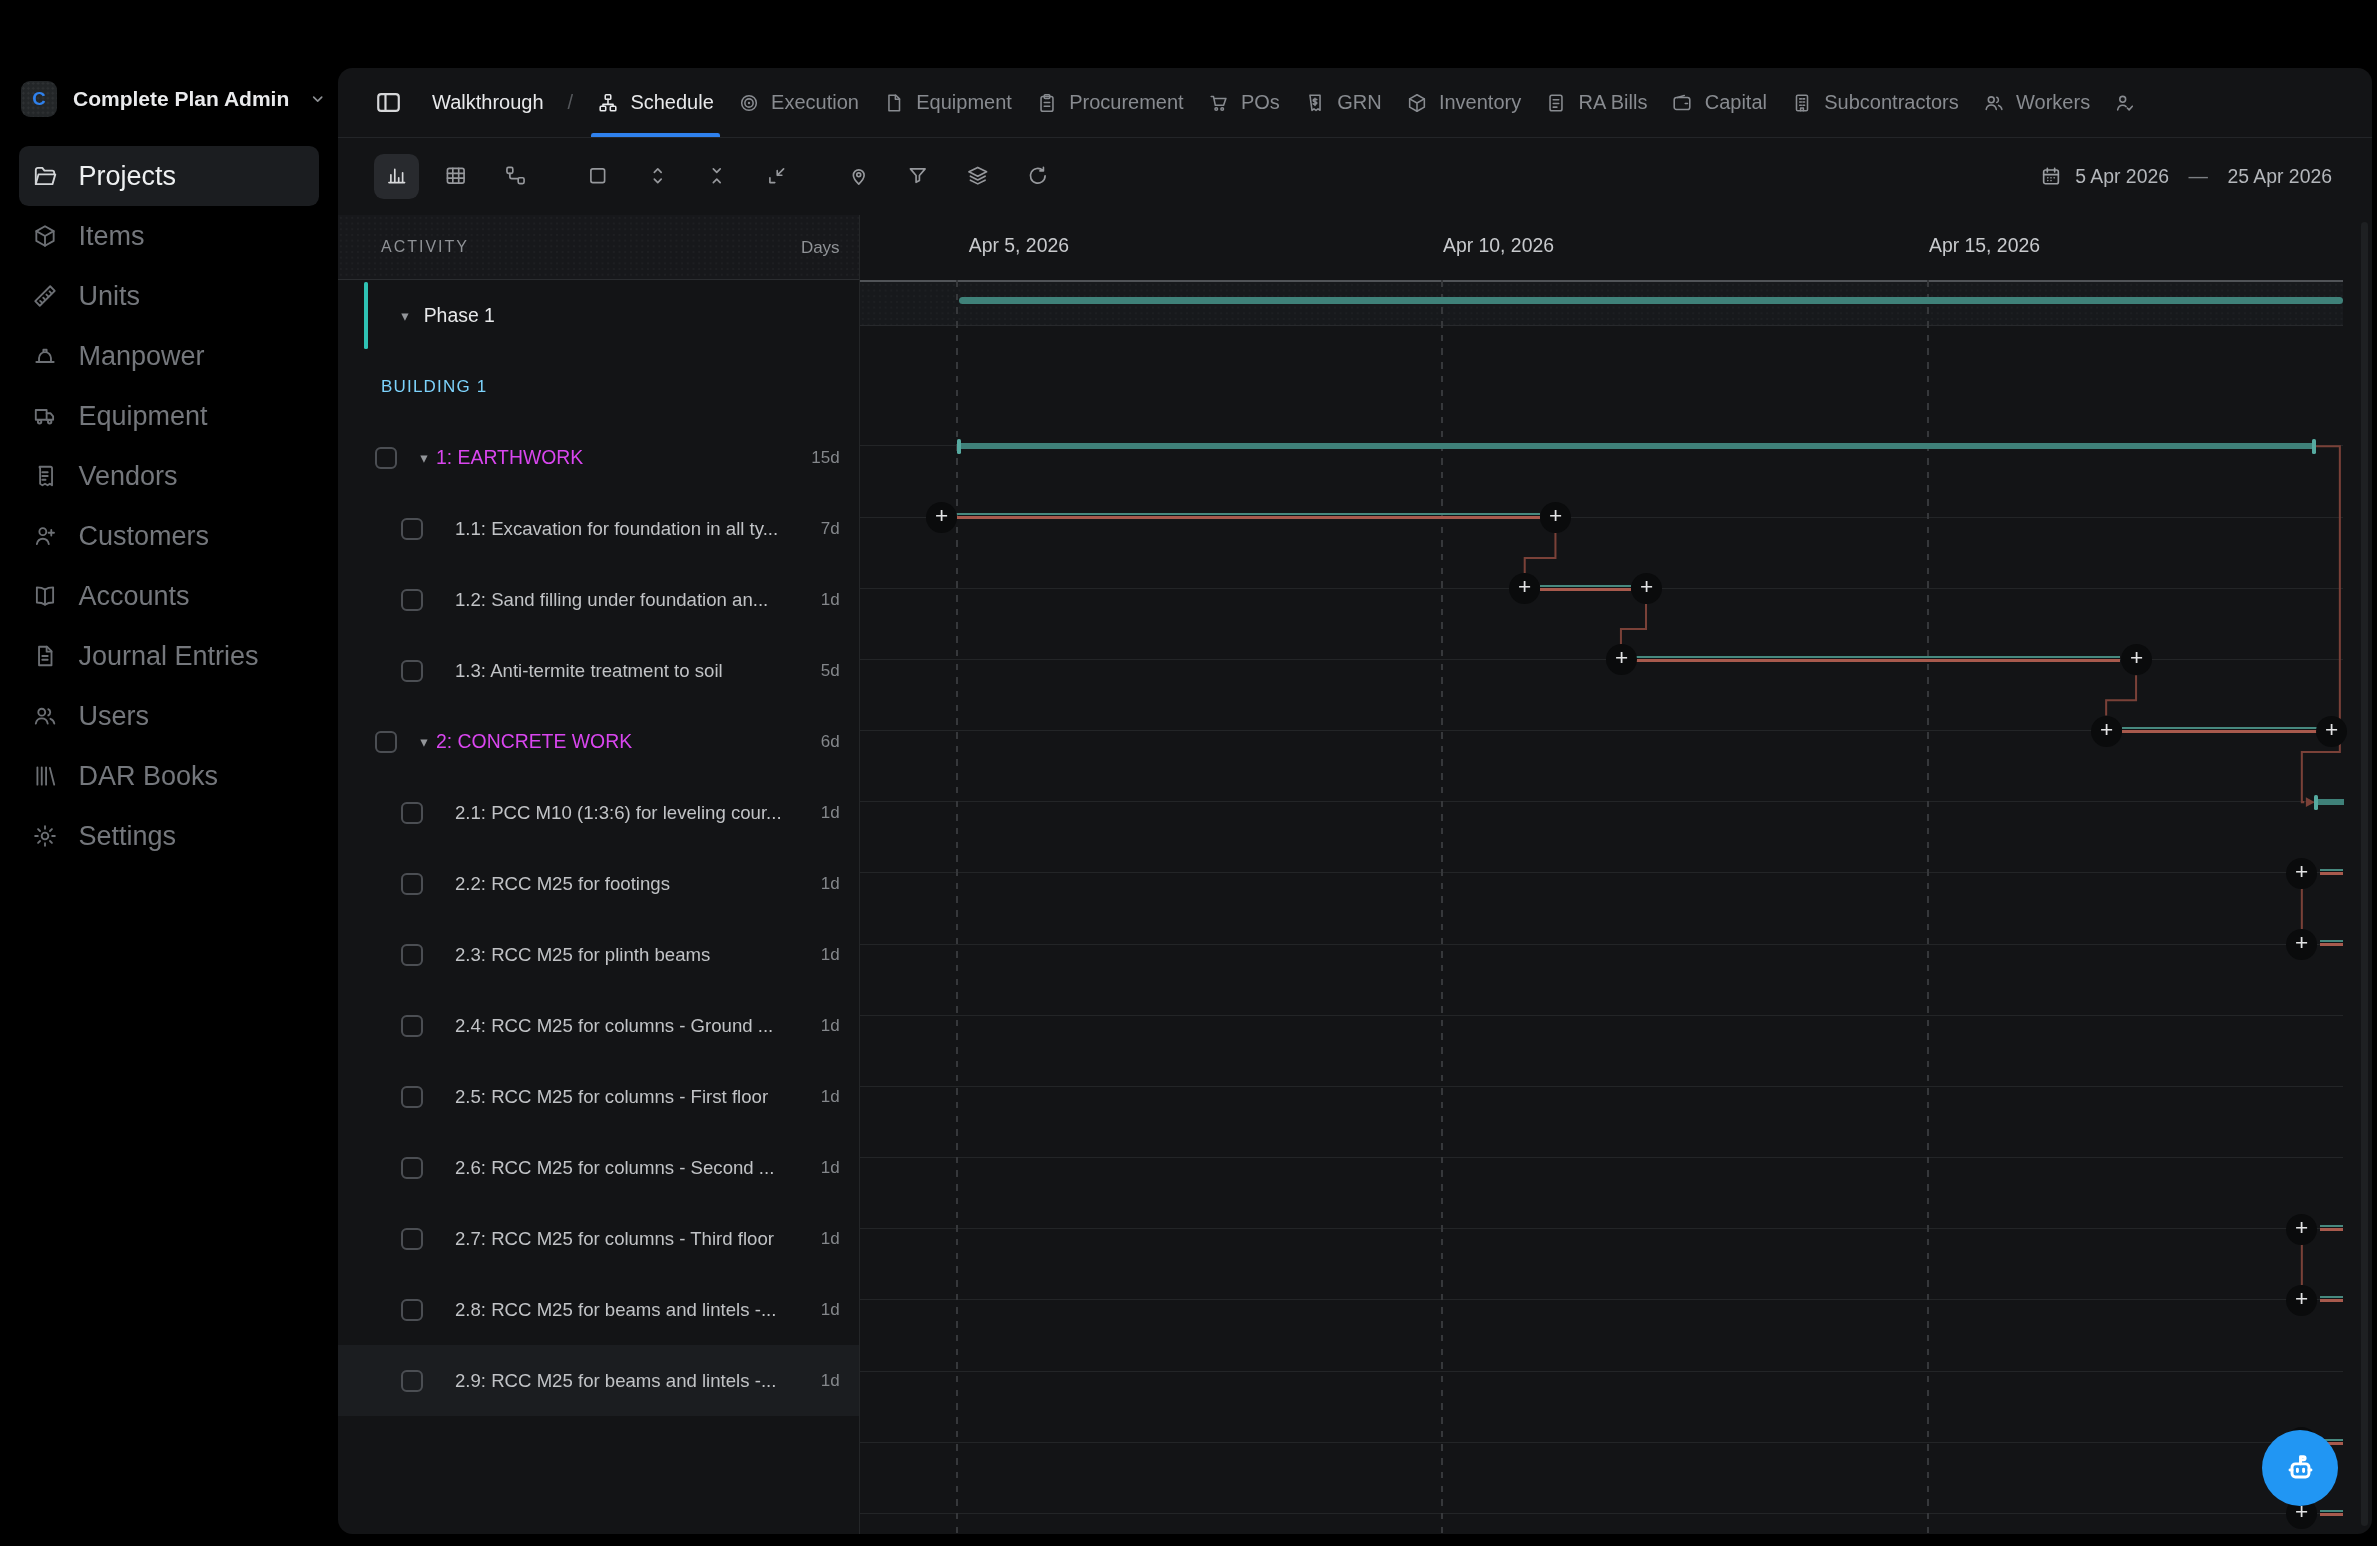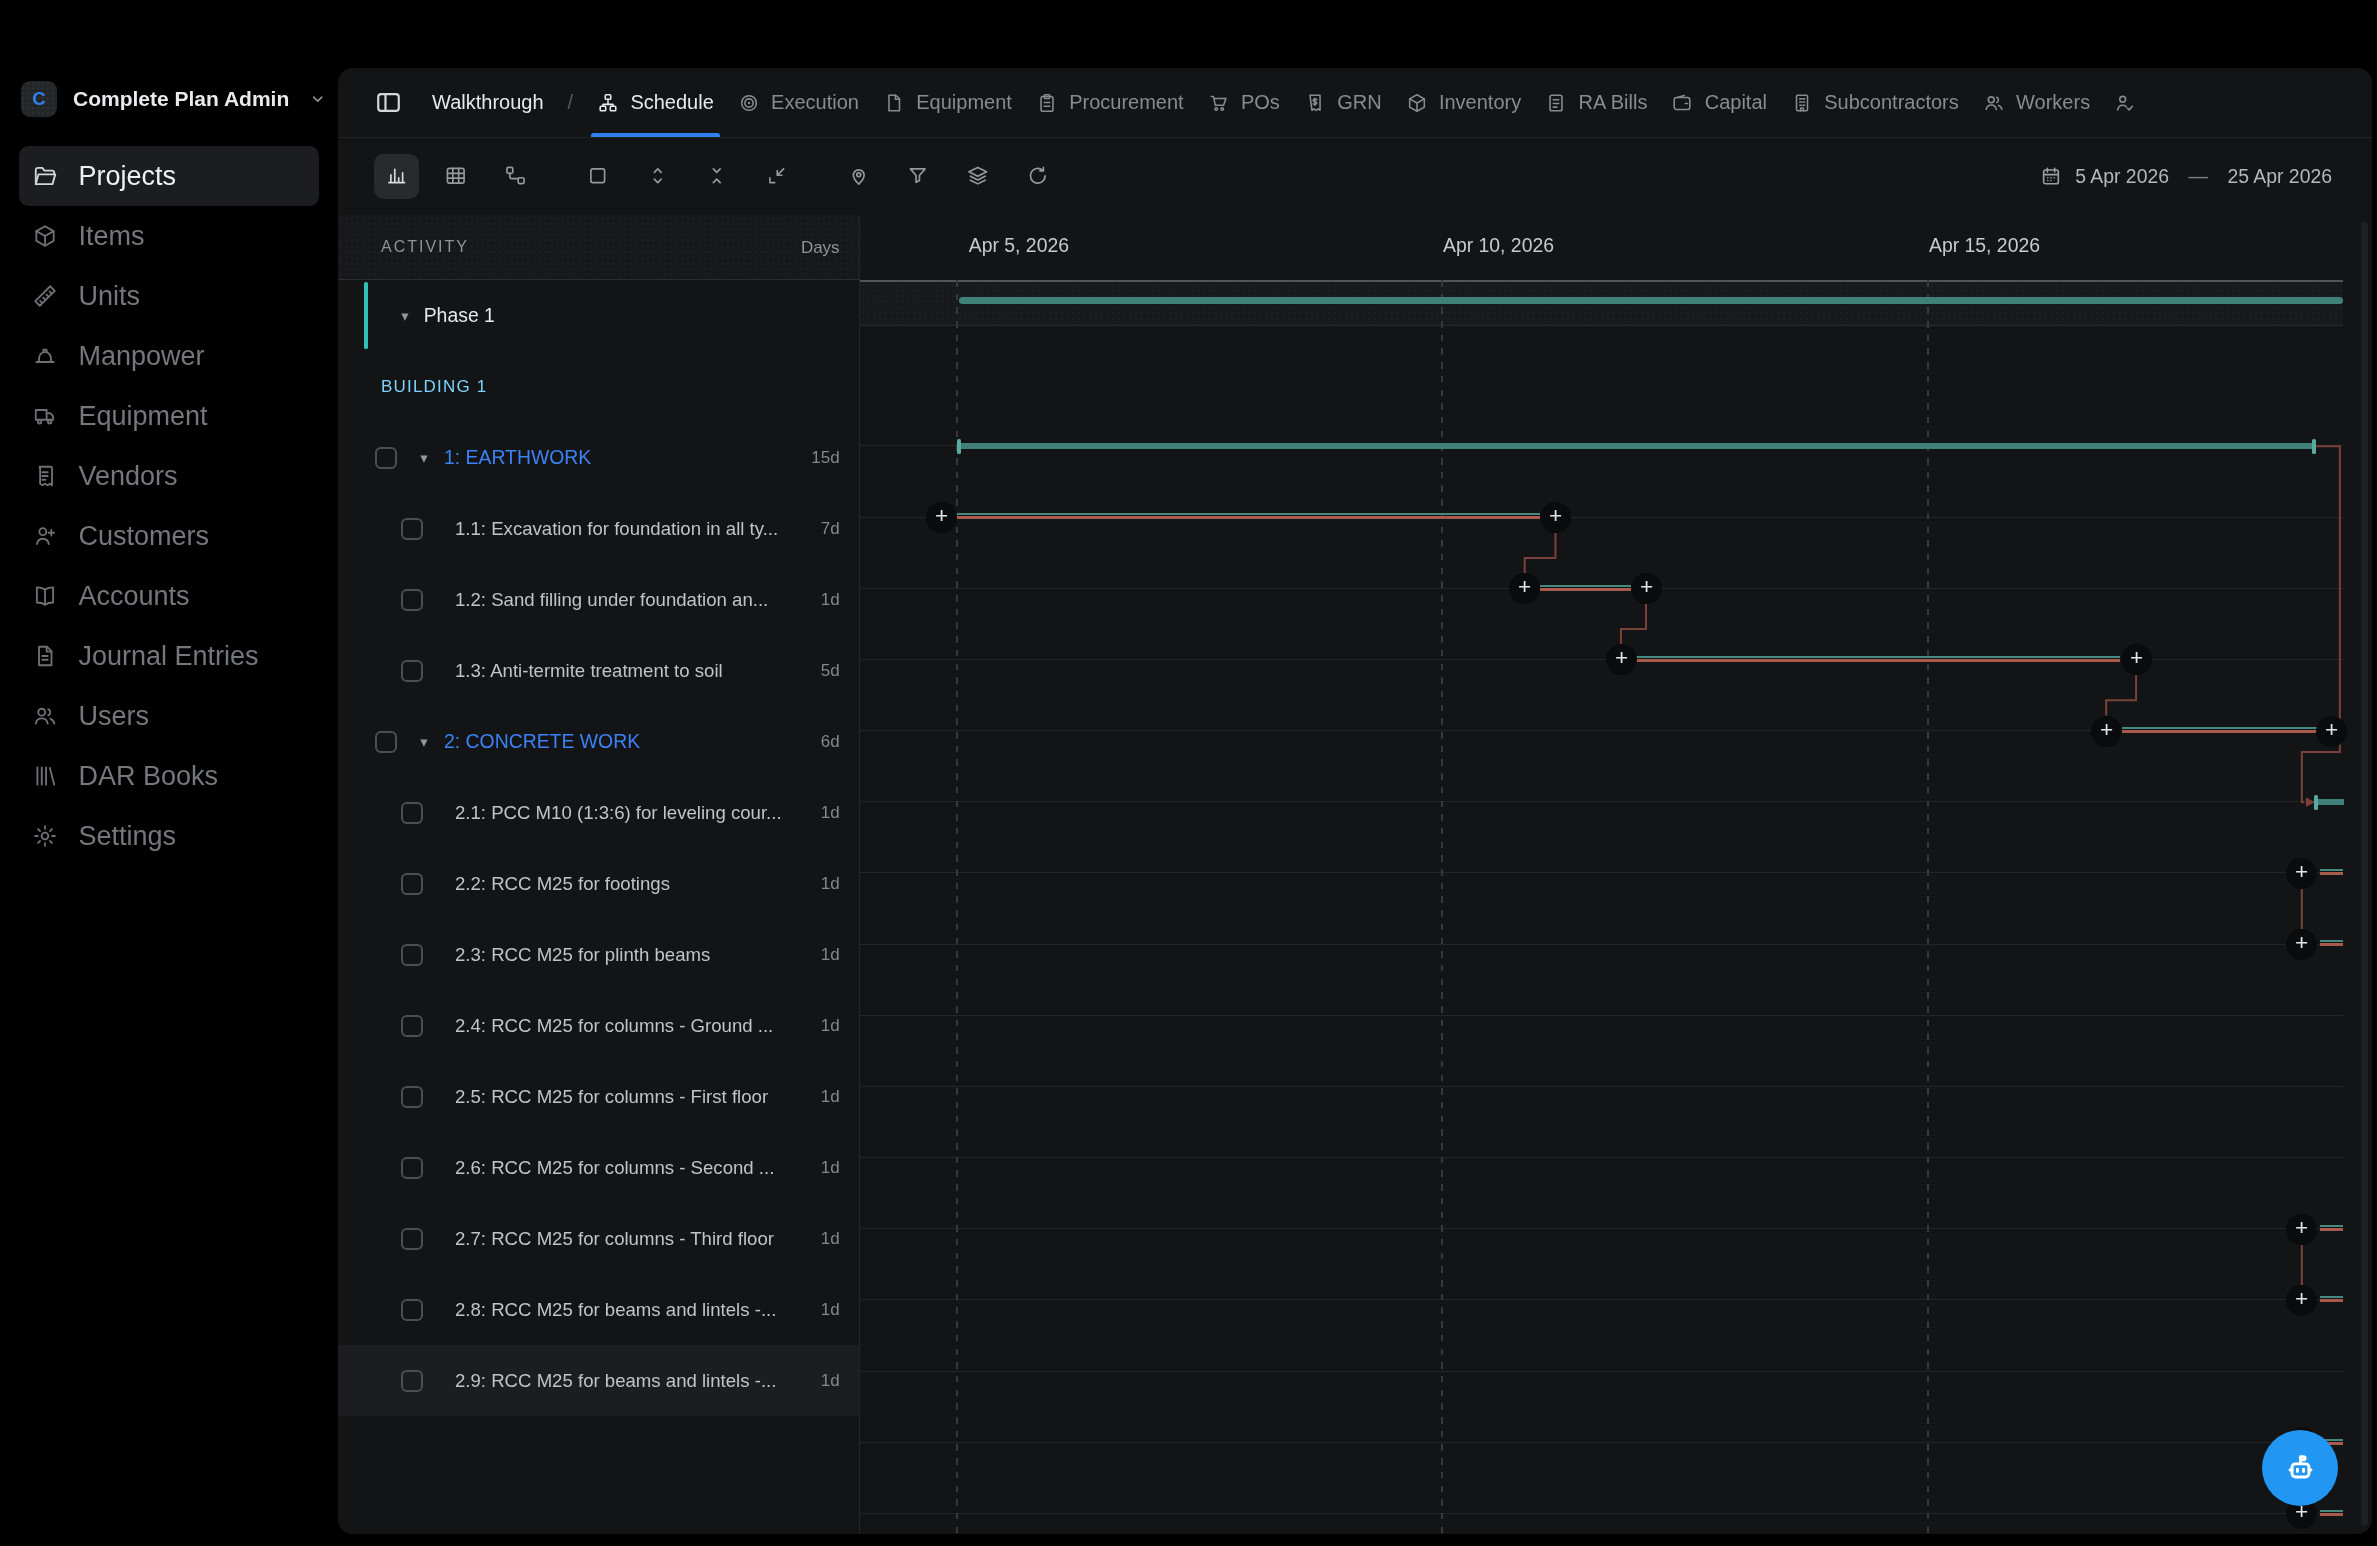--- a/index.html
+++ b/index.html
@@ -69,21 +69,21 @@
   .a-row .days{position:absolute;right:19.4px;color:#84878b;font-size:17px}
   .accent{position:absolute;left:26px;top:2.4px;bottom:2.4px;width:4px;background:#2fc2b4;border-radius:1.6px}
   .caret{color:#93969a;font-size:14.6px;width:18px;text-align:center;flex:none}
   .cbox{width:22px;height:22px;border:2px solid #4b4e53;border-radius:5.7px;flex:none;background:transparent}
   .a-row.phase{padding-left:58px;gap:9.7px}
   .a-row.phase .lbl{font-size:19.4px;color:#e7e8ea}
   .a-row.group{padding-left:43px}
   .a-row.group .lbl{font-size:17px;color:#7dd3fc;letter-spacing:1.2px}
   .a-row.section{padding-left:37px}
   .a-row.section .caret{margin-left:18px}
-  .a-row.section .lbl{font-size:19.4px;color:#3b82f6;font-weight:500;margin-left:11px}
+  .a-row.section .lbl{font-size:19.4px;color:#d946ef;font-weight:500;margin-left:3px}
   .a-row.task{padding-left:63px}
   .a-row.task .lbl{font-size:18.6px;color:#c1c3c6;margin-left:32px}
   
   .gantt{position:absolute;left:521px;top:0;right:0;bottom:0;border-left:0.8px solid #242628;overflow:hidden}
   .gdate{position:absolute;top:19.4px;width:226px;margin-left:-113px;text-align:right;font-size:19.4px;
       color:#c8cacd;white-space:nowrap}
   .topline{position:absolute;top:65px;left:0;width:1483px;height:2.4px;background:#515458}
   .phase-band{position:absolute;left:0;top:67px;width:1483px;height:44px;background:#17191c;
       background-image:radial-gradient(rgba(255,255,255,.028) 1px, transparent 1.1px);background-size:5.7px 5.7px;
       border-bottom:0.8px solid #27292c}

